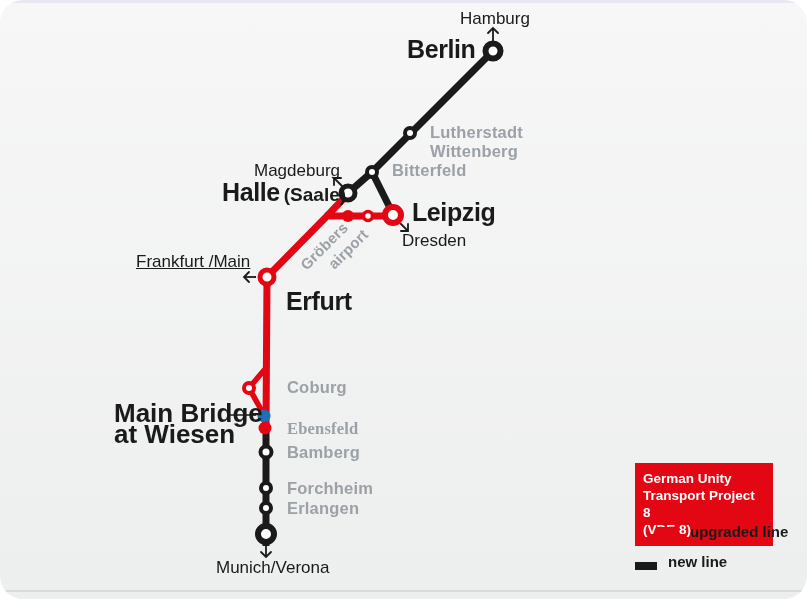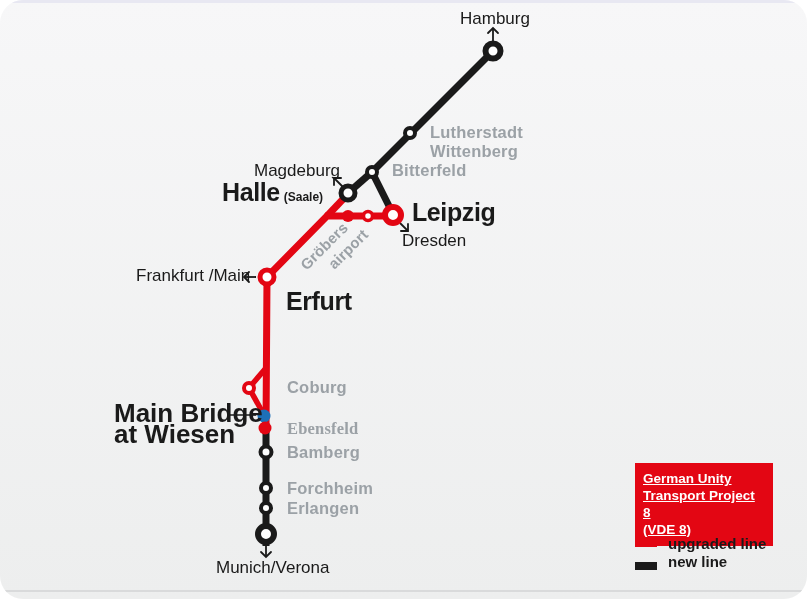--- a/index.html
+++ b/index.html
@@ -17,27 +17,27 @@
   .bottom-line{position:absolute;left:0;top:590px;width:807px;height:2px;background:var(--bottom_line);}
   svg.map{position:absolute;left:0;top:0;}
   .lbl{position:absolute;white-space:nowrap;color:var(--ink);line-height:1.15;}
   .city{font-size:25px;font-weight:bold;letter-spacing:-0.4px;}
   .town{font-size:17px;}
   .gray{font-size:16.5px;font-weight:bold;color:var(--gray_label);letter-spacing:0.2px;}
   .gray .ln2{display:block;}
   .rot{transform:translate(-50%,-50%) rotate(-45deg);font-size:15px;font-weight:bold;color:var(--gray_label);letter-spacing:0.2px;}
   .mb{font-size:26px;font-weight:bold;line-height:21px;}
   .mb .ln2{display:block;}
-  .halle-suffix{font-size:12px;font-weight:bold;margin-left:4px;}
+  .halle-suffix{font-size:19px;font-weight:bold;margin-left:4px;}
   .legend-box{
     position:absolute;left:635px;top:463px;width:122px;
     background:var(--red);color:#fff;padding:7px 8px 8px 8px;
     font-size:13.5px;font-weight:bold;line-height:17px;
   }
-  .legend-box span{display:block;text-decoration:underline;}
+  .legend-box span{display:block;}
   .legend-row{position:absolute;left:635px;height:16px;display:flex;align-items:center;}
   .legend-row .swatch{width:22px;height:8px;margin-right:11px;flex:0 0 auto;}
   .swatch-red{background:var(--red);}
   .swatch-black{background:var(--ink);}
   .legend-label{font-size:15px;font-weight:bold;color:var(--ink);}
   
   .red-line{stroke:var(--red);stroke-width:7;fill:none;}
   .red-line-thin{stroke:var(--red);stroke-width:5.5;fill:none;stroke-linejoin:round;stroke-linecap:round;}
   .black-line{stroke:var(--ink);stroke-width:7;fill:none;}
   .thin{stroke:var(--ink);stroke-width:1.8;fill:none;}
@@ -88,52 +88,53 @@
     <circle class="ring-red" cx="249" cy="388" r="5" stroke-width="4"></circle>
     <circle class="dot-blue" cx="264" cy="416" r="6.5"></circle>
     <circle class="dot-red" cx="265" cy="428" r="6.5"></circle>
     <circle class="ring-black" cx="266" cy="452" r="5.5" stroke-width="4"></circle>
     <circle class="ring-black" cx="266" cy="488" r="5" stroke-width="4"></circle>
     <circle class="ring-black" cx="266" cy="508" r="5" stroke-width="4"></circle>
     <circle class="ring-black" cx="266" cy="534" r="8" stroke-width="6"></circle>
   </svg>
 
   <div class="lbl town" style="left:460px;top:9px;">Hamburg</div>
+  <div class="lbl city" style="left:407px;top:35px;">Berlin</div>
   <div class="lbl gray" style="left:430px;top:123px;">
     <span>Lutherstadt</span>
     <span class="ln2">Wittenberg</span>
   </div>
   <div class="lbl town" style="left:254px;top:161px;">Magdeburg</div>
   <div class="lbl gray" style="left:392px;top:161px;">Bitterfeld</div>
   <div class="lbl" style="left:222px;top:178px;">
     <span class="city">Halle</span><span class="halle-suffix">(Saale)</span>
   </div>
   <div class="lbl city" style="left:412px;top:198px;">Leipzig</div>
   <div class="lbl town" style="left:402px;top:231px;">Dresden</div>
   <div class="lbl rot" style="left:324px;top:246px;">Gröbers</div>
   <div class="lbl rot" style="left:348px;top:249px;">airport</div>
-  <div class="lbl town" style="left:136px;top:266px;">Frankfurt /Main</div>
+  <div class="lbl town" style="left:136px;top:252px;text-decoration:underline;">Frankfurt /Main</div>
   <div class="lbl city" style="left:286px;top:287px;">Erfurt</div>
   <div class="lbl gray" style="left:287px;top:378px;">Coburg</div>
   <div class="lbl mb" style="left:114px;top:403px;">
     <span>Main Bridge</span>
     <span class="ln2">at Wiesen</span>
   </div>
   <div class="lbl gray" style="left:287px;top:420px;font-family:Liberation Serif, serif;">Ebensfeld</div>
   <div class="lbl gray" style="left:287px;top:443px;">Bamberg</div>
   <div class="lbl gray" style="left:287px;top:479px;">Forchheim</div>
   <div class="lbl gray" style="left:287px;top:499px;">Erlangen</div>
   <div class="lbl town" style="left:216px;top:558px;">Munich/Verona</div>
 
   <div class="legend-box">
     <span>German Unity</span>
     <span>Transport Project 8</span>
     <span>(VDE 8)</span>
   </div>
-  <div class="legend-row" style="top:535px;">
+  <div class="legend-row" style="top:523px;padding-left:22px;">
     <span class="swatch swatch-red"></span>
     <span class="legend-label">upgraded line</span>
   </div>
   <div class="legend-row" style="top:554px;align-items:flex-end;">
     <span class="swatch swatch-black"></span>
     <span class="legend-label">new line</span>
   </div>
 
   <div class="bottom-line"></div>
 </div>

